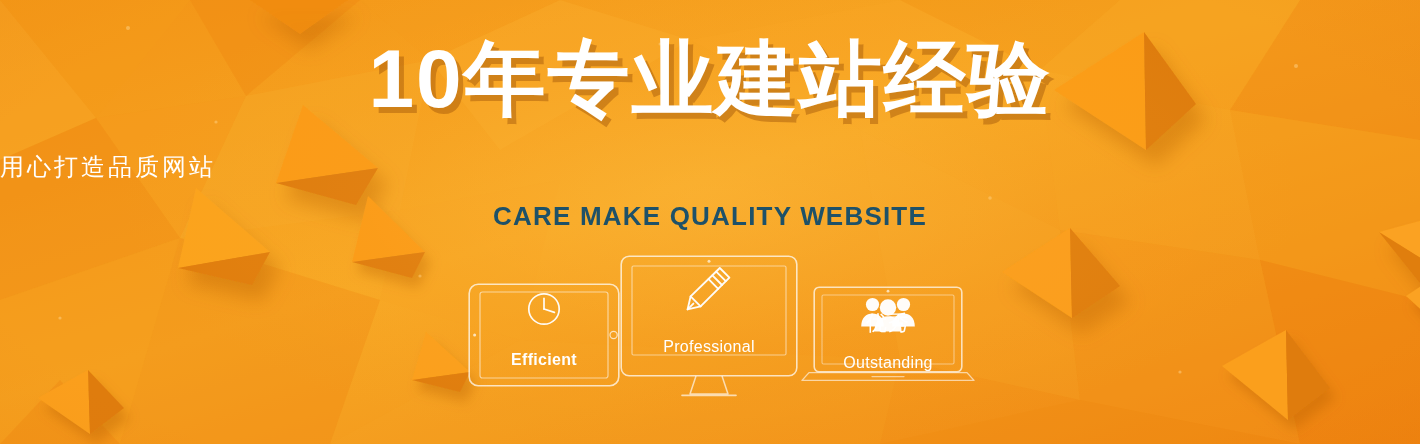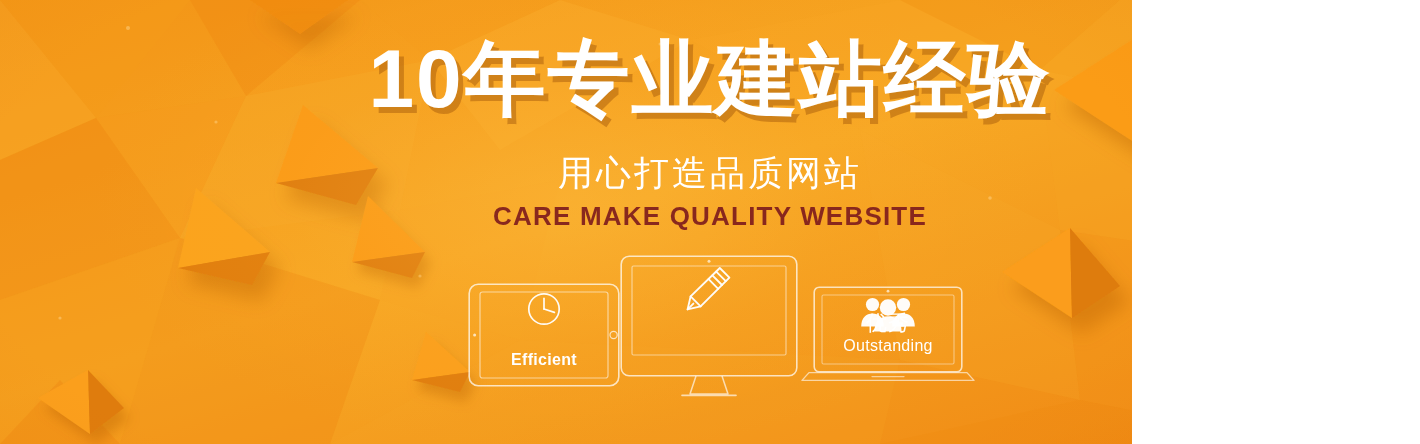--- a/index.html
+++ b/index.html
@@ -2,21 +2,21 @@
 <html><head>
 <meta charset="utf-8">
 <style>
   html, body {
     margin: 0;
     padding: 0;
     background: #ffffff;
   }
   #banner {
     position: relative;
-    width: 1132px;
+    width: 1420px;
     height: 444px;
     overflow: hidden;
     font-family: "Liberation Sans", "DejaVu Sans", sans-serif;
     background: #f5a623;
     user-select: none;
   }
   
   #bg-svg {
     position: absolute;
     inset: 0;
@@ -49,38 +49,37 @@
     color: #ffffff;
     letter-spacing: 2px;
     text-shadow: 5px 6px 0 rgba(152,78,8,0.42);
     white-space: nowrap;
   }
   #subhead-cn {
     position: absolute;
     top: 155px;
     left: 0;
     width: 1420px;
-    text-align: center;
-    font-size: 35px;
+    font-size: 24px;
     line-height: 1;
     font-weight: normal;
     color: #ffffff;
     letter-spacing: 3px;
     white-space: nowrap;
   }
   #subhead-en {
     position: absolute;
     top: 203px;
     left: 0;
     width: 1420px;
     text-align: center;
     font-size: 26px;
     line-height: 1;
     font-weight: bold;
-    color: #7f1d1d;
+    color: #0c4a6e;
     letter-spacing: 1.2px;
     white-space: nowrap;
     opacity: 0.92;
   }
 
   
   #devices {
     position: absolute;
     left: 0;
     top: 0;
@@ -110,21 +109,21 @@
   #tablet-en { left: 468px; top: 352px; width: 152px; font-weight: bold; }
 
   
   #card-monitor { left: 618px; top: 255px; width: 182px; height: 145px; }
   #monitor-cn { left: 618px; top: 313px; width: 182px; }
   #monitor-en { left: 618px; top: 339px; width: 182px; }
 
   
   #card-laptop { left: 800px; top: 286px; width: 176px; height: 104px; }
   #laptop-cn { left: 800px; top: 312px; width: 176px; }
-  #laptop-en { left: 800px; top: 338px; width: 176px; }
+  #laptop-en { left: 800px; top: 355px; width: 176px; }
 </style>
 </head>
 <body>
 
 <div id="banner">
 
   <svg id="bg-svg" viewBox="0 0 1420 444" preserveAspectRatio="none">
     <defs>
       <linearGradient id="gBase" x1="0" y1="0" x2="1" y2="1">
         <stop offset="0%" stop-color="#f39416"></stop>
@@ -269,20 +268,21 @@
         <g fill="none" stroke="#ffffff" stroke-opacity="0.96" stroke-width="1.9" stroke-linejoin="round" stroke-linecap="round">
           <path d="M38.8 5.0 L48.4 14.6 L19.6 43.4 L6.6 46.4 L9.6 33.4 Z"></path>
           <path d="M35.2 8.6 L44.8 18.2"></path>
           <path d="M31.4 12.4 L41.0 22.0"></path>
           <path d="M27.6 16.2 L37.2 25.8"></path>
           <path d="M9.6 33.4 L19.6 43.4"></path>
           <path d="M6.6 46.4 L12.4 40.6"></path>
         </g>
       </svg>
     </div>
+    <div class="card-label lab-en" id="monitor-en">Professional</div>
 
     <div class="dev" id="card-laptop">
       <svg class="dev-svg" width="176" height="104" viewBox="0 0 176 104">
         <rect x="14.2" y="1.2" width="147.6" height="84.6" rx="5" ry="5" fill="none" stroke="#ffffff" stroke-opacity="0.7" stroke-width="1.6"></rect>
         <rect x="22" y="9" width="132" height="69" rx="1.5" ry="1.5" fill="none" stroke="#ffffff" stroke-opacity="0.45" stroke-width="1.1"></rect>
         <circle cx="88" cy="5.2" r="1.4" fill="#ffffff" fill-opacity="0.65"></circle>
         <path d="M9 86.6 L167 86.6 L174 94.4 L2 94.4 Z" fill="none" stroke="#ffffff" stroke-opacity="0.6" stroke-width="1.4" stroke-linejoin="round"></path>
         <line x1="72" y1="90.6" x2="104" y2="90.6" stroke="#ffffff" stroke-opacity="0.55" stroke-width="1.3" stroke-linecap="round"></line>
       </svg>
       <svg style="position:absolute;left:58px;top:7px" width="60" height="40" viewBox="0 0 60 40">

